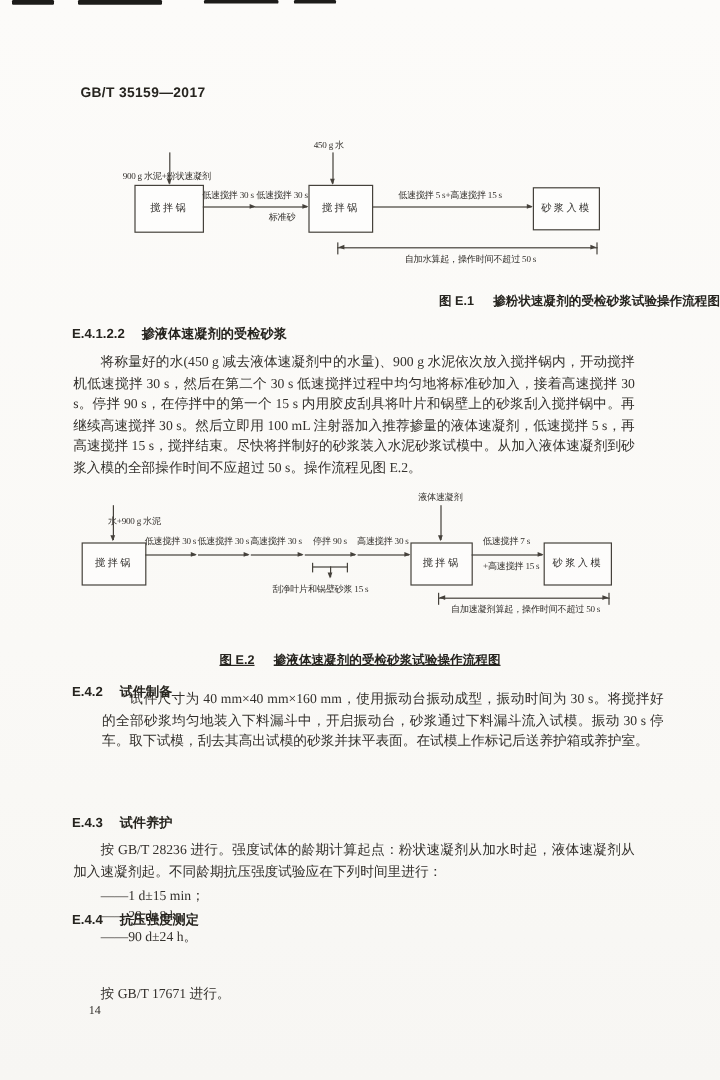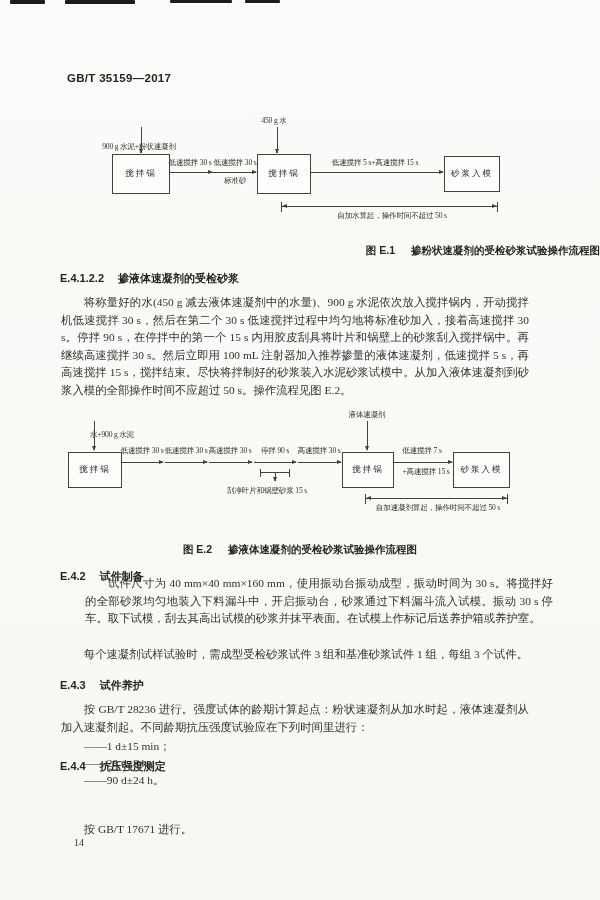--- a/index.html
+++ b/index.html
@@ -120,29 +120,28 @@
     <div class="harrow" style="left:333px;top:56px;width:59px;"></div>
     <div class="fcbox" style="left:393px;top:46px;width:55px;height:34px;">砂浆入模</div>
 
     <div class="measure" style="left:305px;top:92px;width:143px;">
         <i class="mh l"></i>
         <i class="mh r"></i>
       </div>
     <div class="lab" style="left:378px;top:97px;">自加速凝剂算起，操作时间不超过 50 s</div>
   </div>
 
-  <div class="caption" style="top:543px;">
+  <div class="caption" style="top:543px;text-decoration:underline;">
     <span class="num">图 E.2</span><span>掺液体速凝剂的受检砂浆试验操作流程图</span>
   </div>
 
   <div class="sec" style="top:569px;">
     <span class="num">E.4.2</span><span>试件制备</span>
   </div>
   <div class="para" style="top:575px;margin-left:24px;">试件尺寸为 40 mm×40 mm×160 mm，使用振动台振动成型，振动时间为 30 s。将搅拌好的全部砂浆均匀地装入下料漏斗中，开启振动台，砂浆通过下料漏斗流入试模。振动 30 s 停车。取下试模，刮去其高出试模的砂浆并抹平表面。在试模上作标记后送养护箱或养护室。</div>
-  <div class="para" style="top:646px;">每个速凝剂试样试验时，需成型受检砂浆试件 3 组和基准砂浆试件 1 组，每组 3 个试件。</div>
 
   <div class="sec" style="top:678px;">
     <span class="num">E.4.3</span><span>试件养护</span>
   </div>
   <div class="para" style="top:701px;">按 GB/T 28236 进行。强度试体的龄期计算起点：粉状速凝剂从加水时起，液体速凝剂从加入速凝剂起。不同龄期抗压强度试验应在下列时间里进行：</div>
   <div class="list-item" style="top:739px;">——1 d±15 min；</div>
   <div class="list-item" style="top:756px;">——28 d±8 h；</div>
   <div class="list-item" style="top:773px;">——90 d±24 h。</div>
 
   <div class="sec" style="top:759px;">

